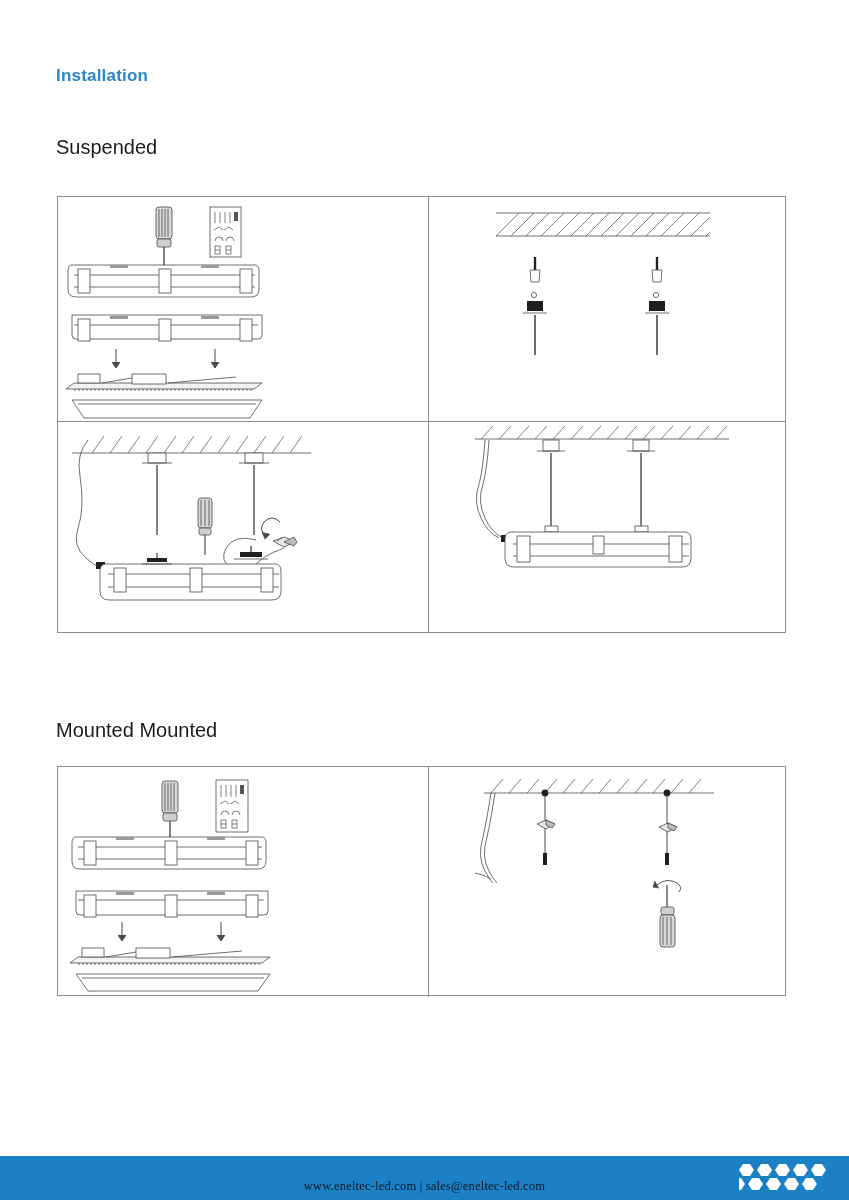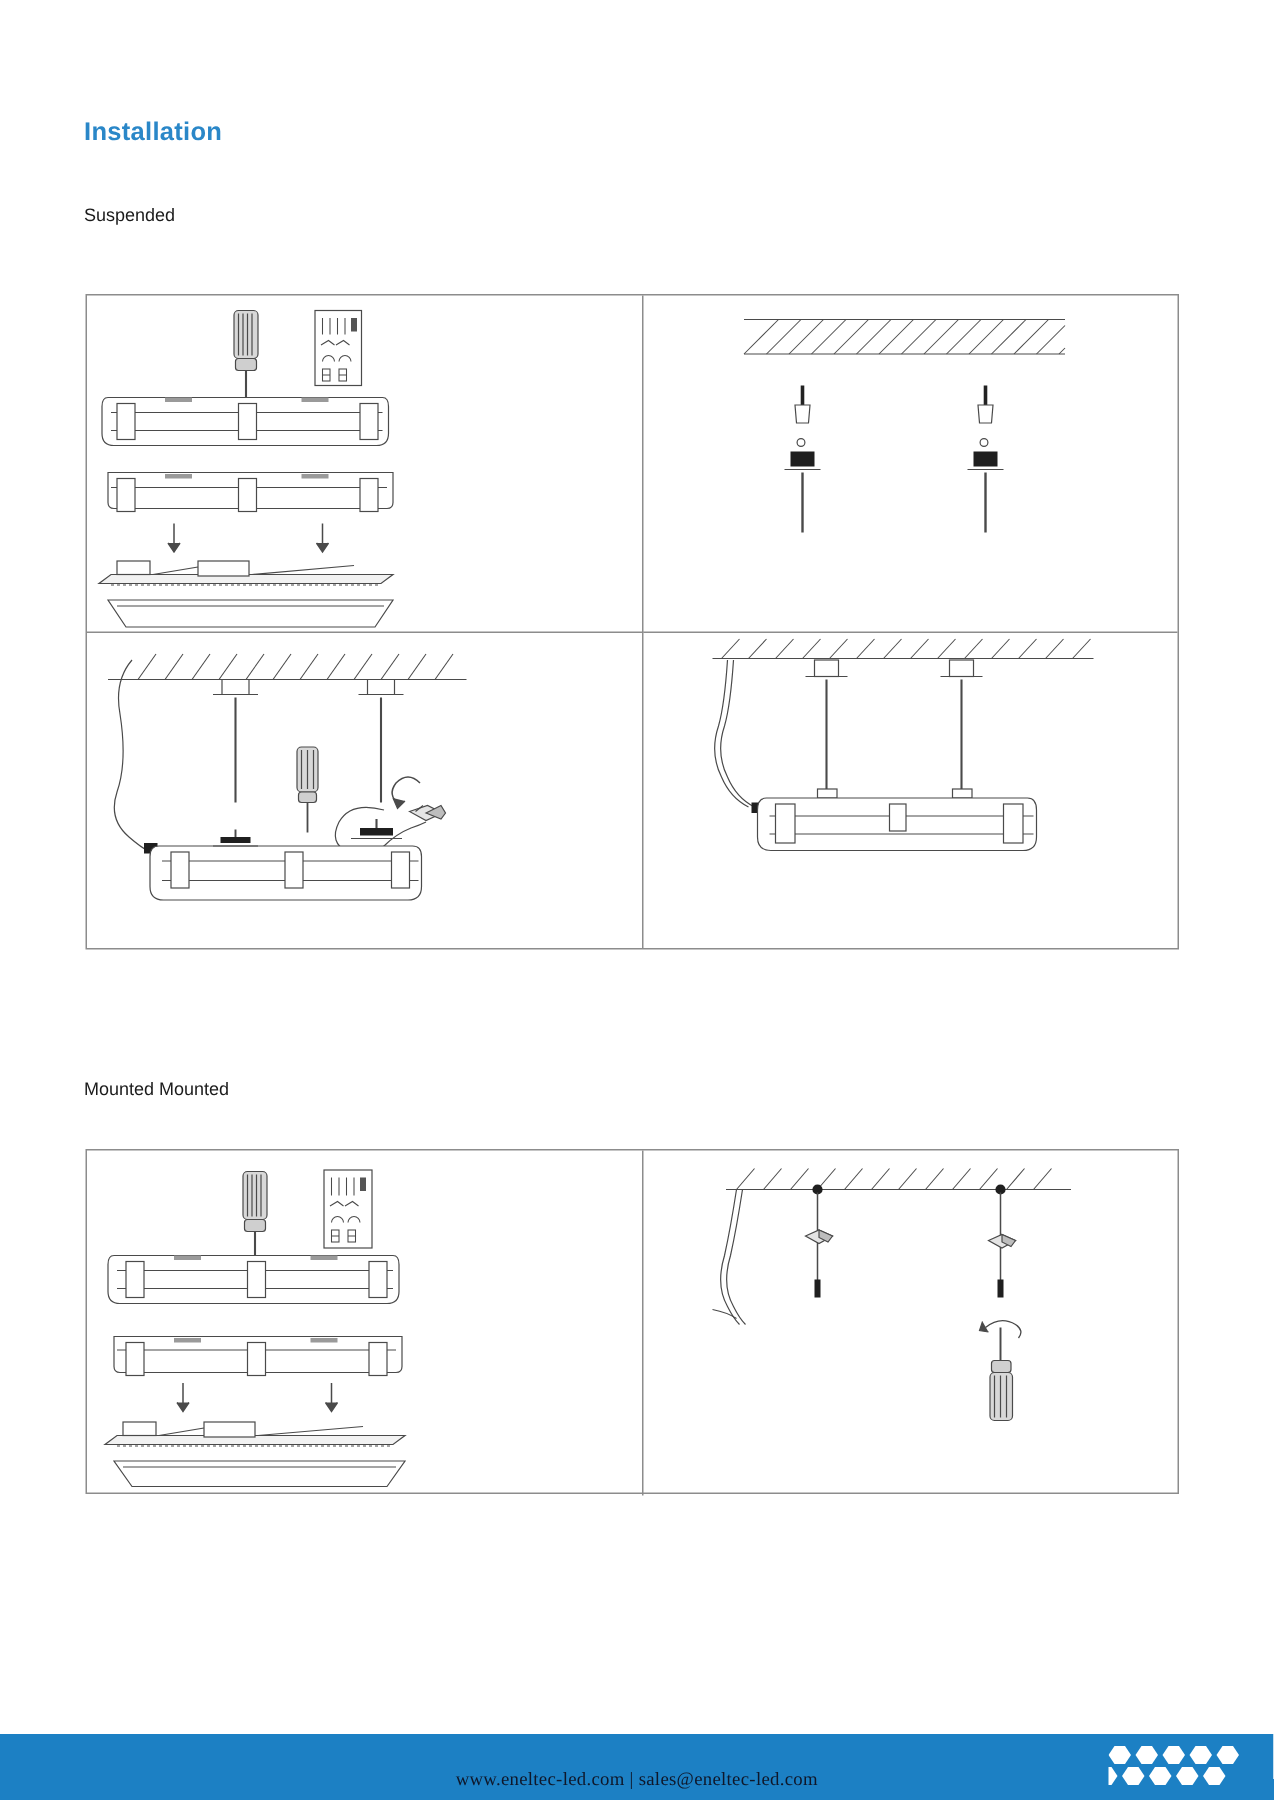--- a/index.html
+++ b/index.html
@@ -6,24 +6,24 @@
   body{
     width:849px;height:1200px;background:#ffffff;
     font-family:"Liberation Sans","DejaVu Sans",sans-serif;
     color:#222;position:relative;overflow:hidden;
   }
   .page{position:relative;width:849px;height:1200px;}
 
   
   .h-section{
     position:absolute;left:56px;top:66px;
-    font-size:17px;font-weight:bold;color:#2a87c8;letter-spacing:.2px;margin-top:12px;
+    font-size:17px;font-weight:bold;color:#2a87c8;letter-spacing:.2px;
   }
   .h-sub{
-    position:absolute;font-size:12px;color:#1b1b1b;font-weight:400;
+    position:absolute;font-size:20px;color:#1b1b1b;font-weight:400;
   }
   #sub-suspended{left:56px;top:136px;}
   #sub-surface{left:56px;top:719px;}
 
   
   .grid{
     position:absolute;border:1px solid #8c8c8c;background:#fff;
     display:grid;box-sizing:border-box;
   }
   #grid-suspended{

